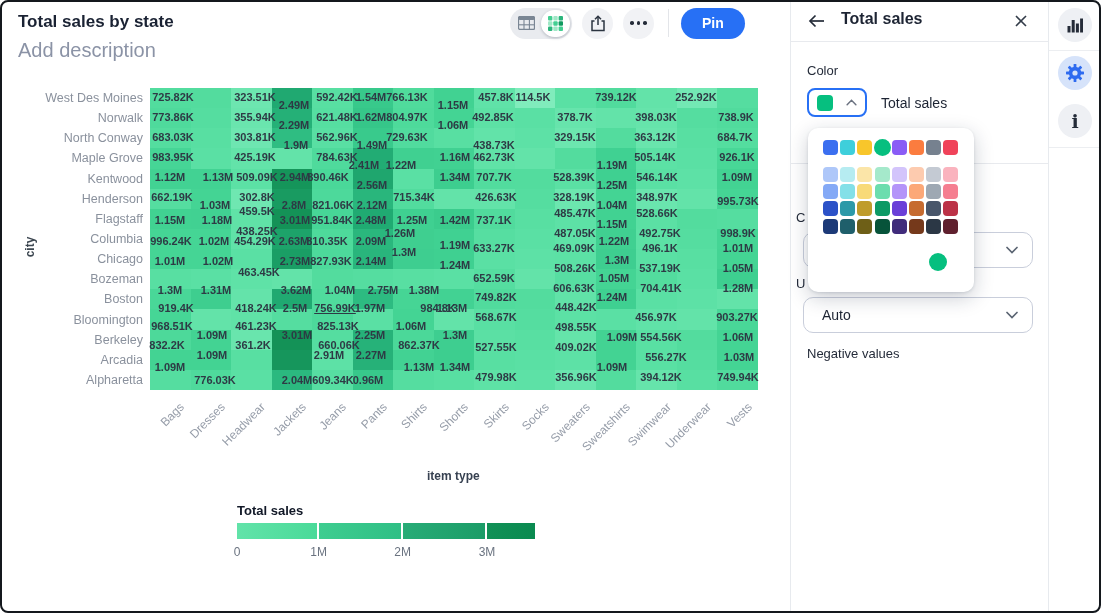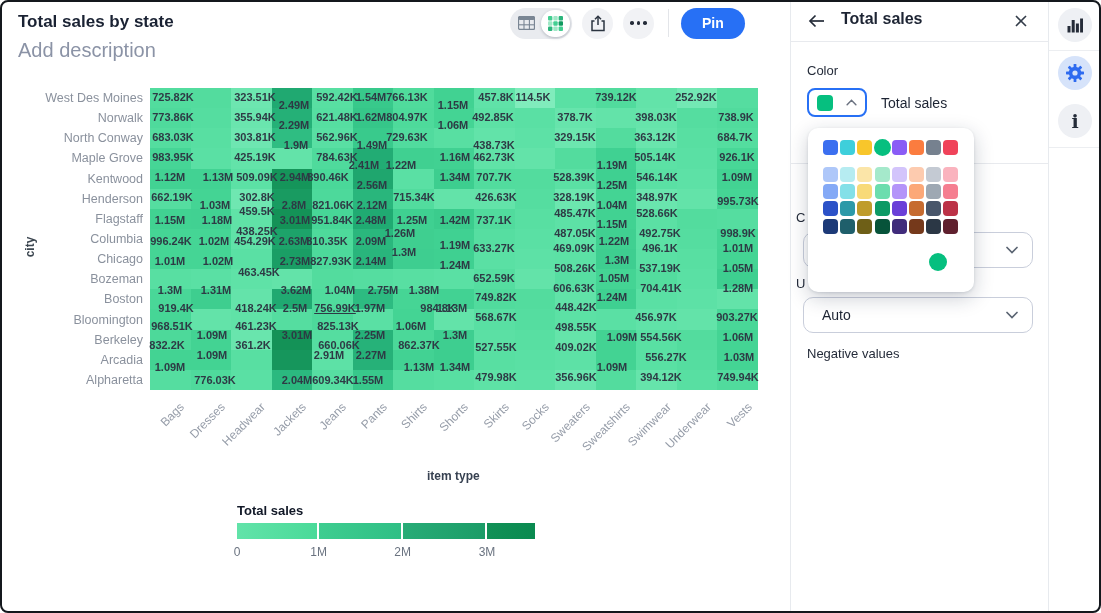--- a/index.html
+++ b/index.html
@@ -500,21 +500,21 @@
         <div class="vlabel" style="left: 221px; top: 267px;">2.27M</div>
         <div class="vlabel" style="left: 516px; top: 269px;">556.27K</div>
         <div class="vlabel" style="left: 589px; top: 269px;">1.03M</div>
         <div class="vlabel" style="left: 20px; top: 279px;">1.09M</div>
         <div class="vlabel" style="left: 269px; top: 279px;">1.13M</div>
         <div class="vlabel" style="left: 305px; top: 279px;">1.34M</div>
         <div class="vlabel" style="left: 462px; top: 279px;">1.09M</div>
         <div class="vlabel" style="left: 65px; top: 292px;">776.03K</div>
         <div class="vlabel" style="left: 147px; top: 292px;">2.04M</div>
         <div class="vlabel" style="left: 183px; top: 292px;">609.34K</div>
-        <div class="vlabel" style="left: 218px; top: 292px;">1.55M</div>
+        <div class="vlabel" style="left: 218px; top: 292px;">0.96M</div>
         <div class="vlabel" style="left: 346px; top: 289px;">479.98K</div>
         <div class="vlabel" style="left: 426px; top: 289px;">356.96K</div>
         <div class="vlabel" style="left: 511px; top: 289px;">394.12K</div>
         <div class="vlabel" style="left: 588px; top: 289px;">749.94K</div>
       </div>
     <div class="ylabels" id="ylabels">
         <div class="ylabel" style="top: 3.06667px;">West Des Moines</div>
         <div class="ylabel" style="top: 23.2px;">Norwalk</div>
         <div class="ylabel" style="top: 43.3333px;">North Conway</div>
         <div class="ylabel" style="top: 63.4667px;">Maple Grove</div>

